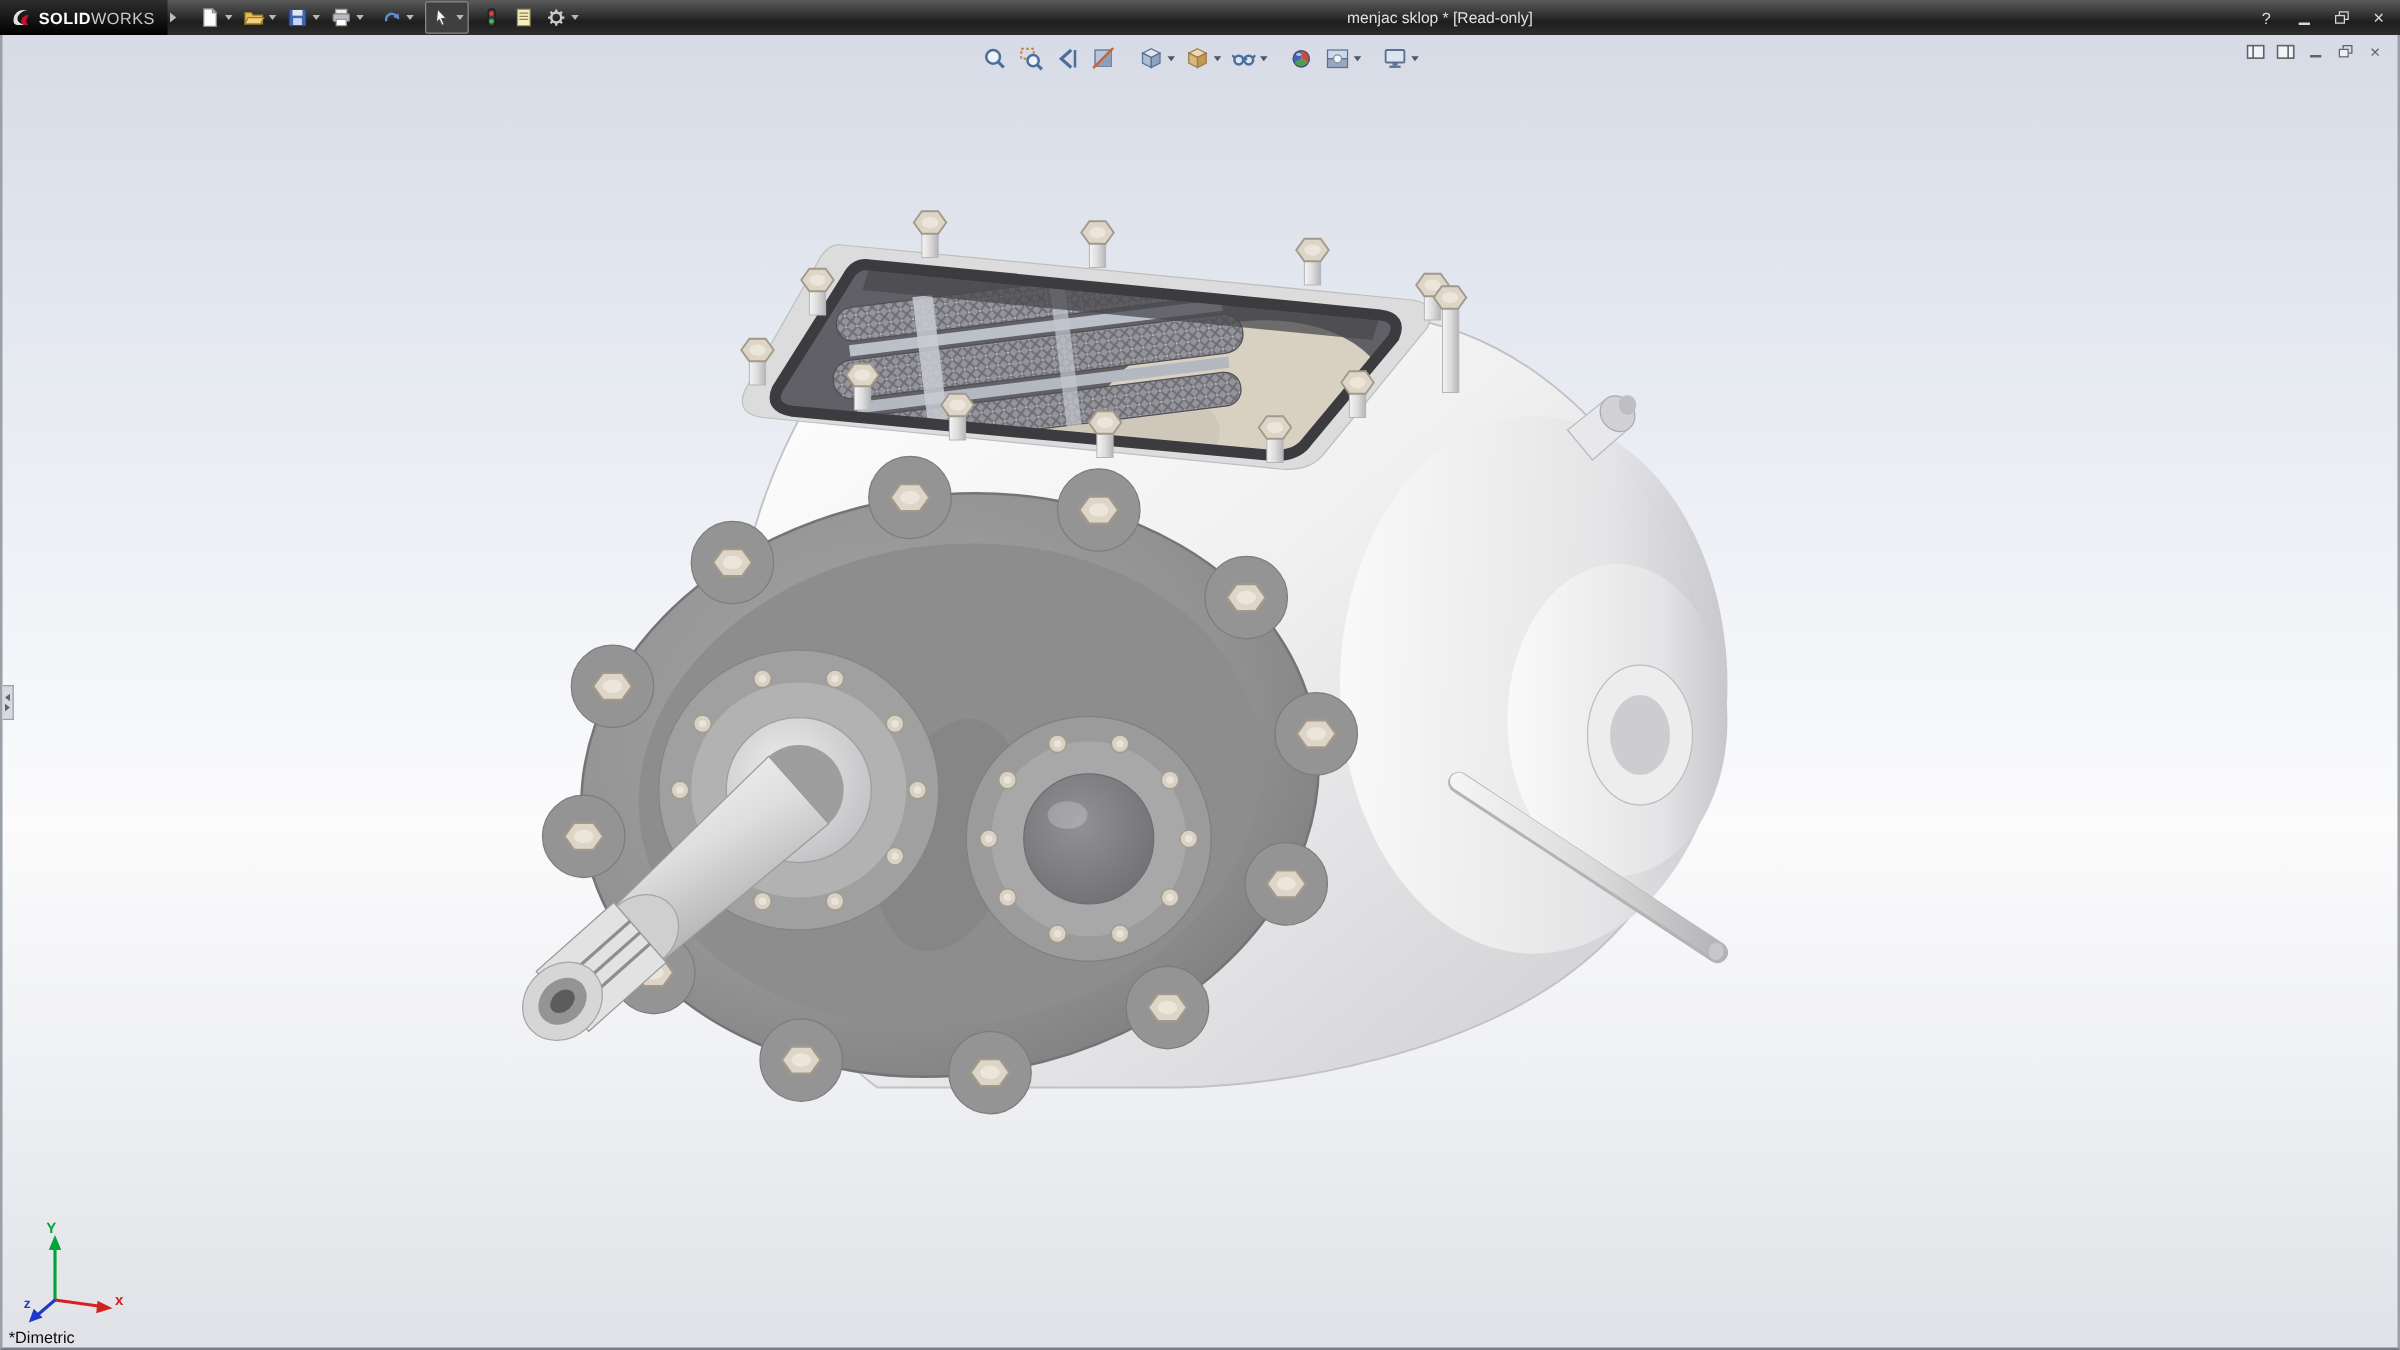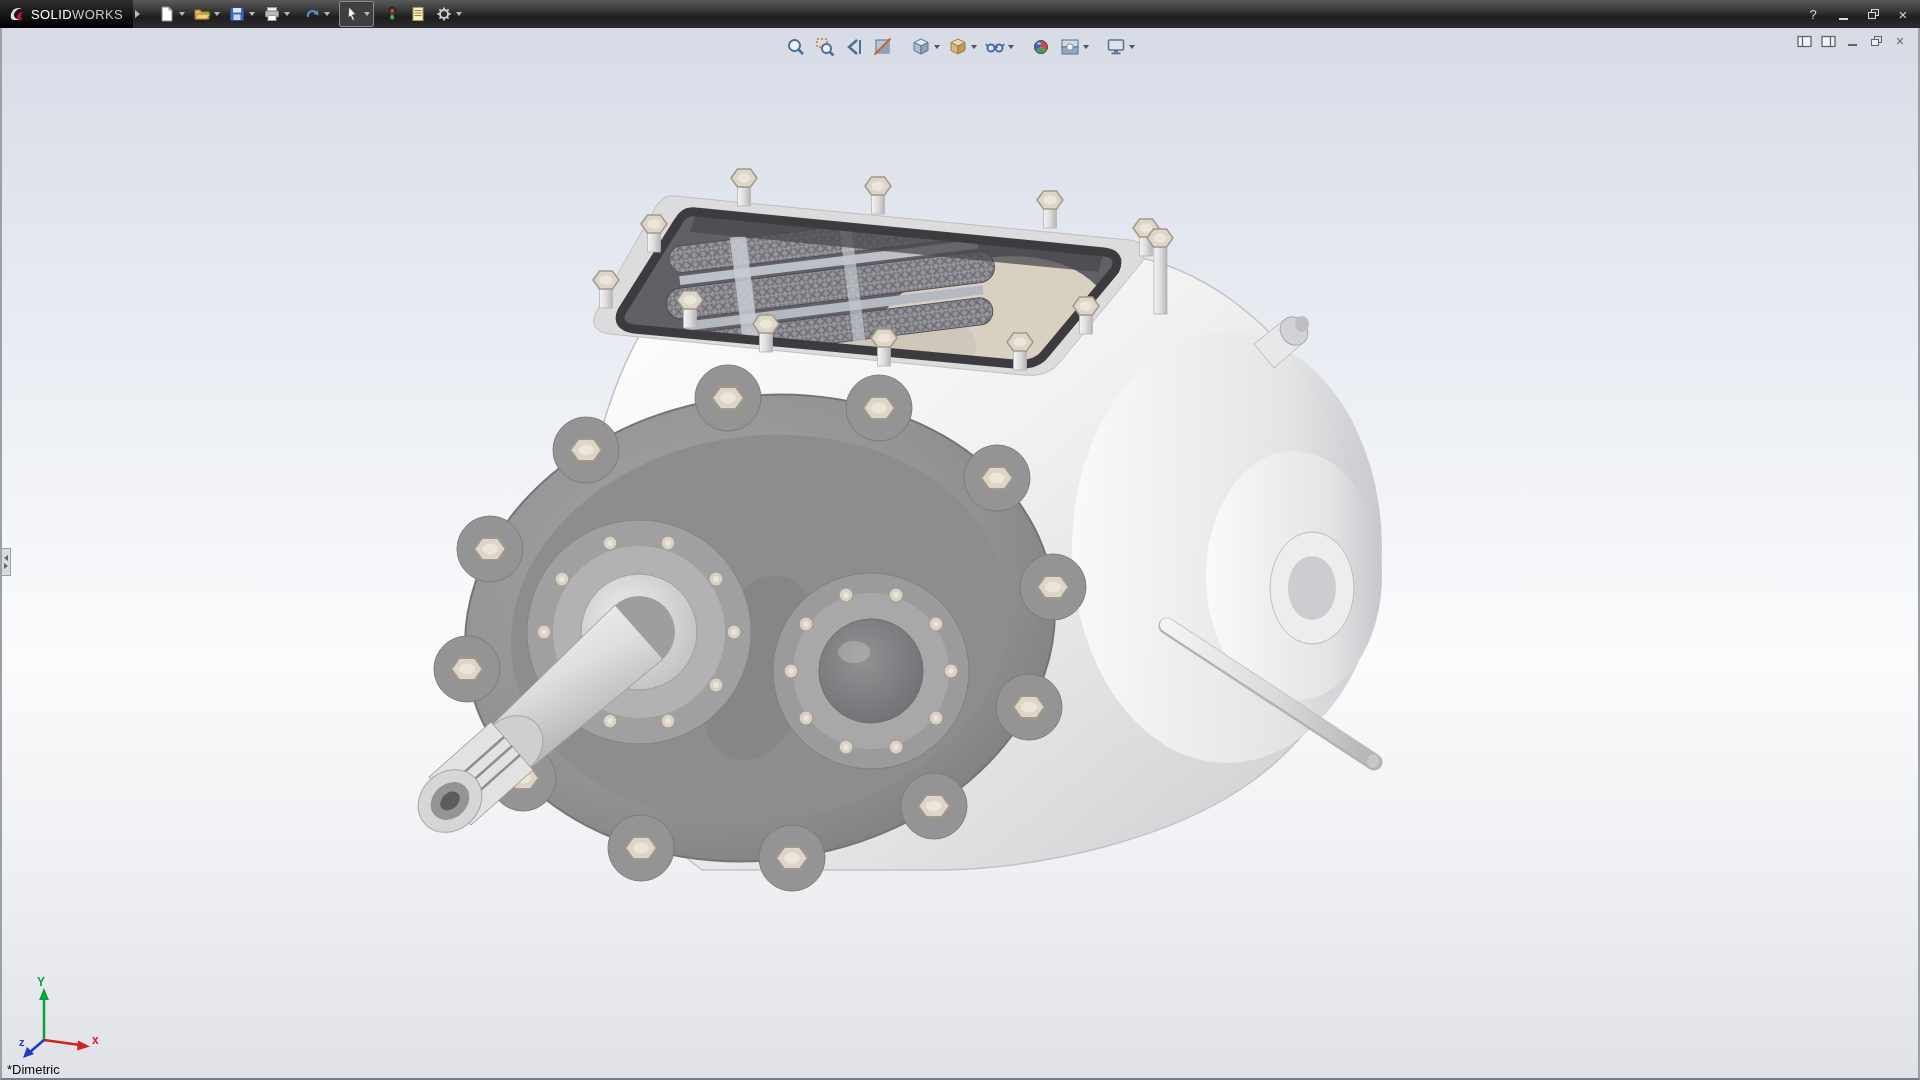--- a/index.html
+++ b/index.html
@@ -6,21 +6,21 @@
     font-family:"Liberation Sans", sans-serif;background:#000;}
   .window{position:relative;width:1920px;height:1080px;background:#e8eaee;box-sizing:border-box;}
 
   
   .titlebar{position:absolute;top:0;left:0;right:0;height:28px;
     background:linear-gradient(180deg,#5a5a5a 0%,#353535 40%,#1e1e1e 62%,#2d2d2d 100%);
     display:flex;align-items:center;z-index:30;}
   .logo{display:flex;align-items:center;gap:5px;padding:0 10px 0 8px;height:100%;
     background:linear-gradient(180deg,#2e2e2e,#000);}
   .logo-text{color:#fff;font-size:13px;letter-spacing:.4px;white-space:nowrap;}
-  .logo-bold{font-weight:normal;color:#fff;}
+  .logo-bold{font-weight:bold;color:#fff;}
   .logo-light{font-weight:normal;color:#c9c9c9;}
   .menu-arrow{width:0;height:0;border-top:4px solid transparent;border-bottom:4px solid transparent;
     border-left:5px solid #bdbdbd;margin:0 8px 0 2px;cursor:pointer;}
   .tb-group{display:flex;align-items:center;margin-left:6px;}
   .tb-btn{display:flex;align-items:center;height:24px;padding:0 3px;border:1px solid transparent;border-radius:2px;cursor:pointer;}
   .tb-btn.active{border-color:#8a8a8a;background:#3f3f3f;}
   .caret-dark{width:0;height:0;border-left:3px solid transparent;border-right:3px solid transparent;
     border-top:4px solid #b9b9b9;margin-left:3px;}
   .title{position:absolute;left:40%;width:40%;text-align:center;color:#e2e2e2;font-size:12.5px;pointer-events:none;}
   .win-controls{position:absolute;right:8px;top:0;height:28px;display:flex;align-items:center;gap:12px;}
@@ -141,20 +141,21 @@
       </div>
       <div class="tb-btn">
         <svg width="18" height="18" viewBox="0 0 18 18">
           <circle cx="9" cy="9" r="4" fill="none" stroke="#c9ccd2" stroke-width="2"></circle>
           <path d="M9 2.5 V5 M9 13 V15.5 M2.5 9 H5 M13 9 H15.5 M4.4 4.4 L6.2 6.2 M11.8 11.8 L13.6 13.6 M13.6 4.4 L11.8 6.2 M6.2 11.8 L4.4 13.6" stroke="#c9ccd2" stroke-width="1.8"></path>
         </svg>
           <span class="caret-dark"></span>
       </div>
     </div>
 
+    <div class="title">menjac sklop * [Read-only]</div>
 
     <div class="win-controls">
       <span class="wc">?</span>
       <span class="wc">
           <span class="wc-min-bar"></span>
         </span>
       <span class="wc">
           <span class="wc-restore">
             <span class="wr-a"></span>
             <span class="wr-b"></span>

